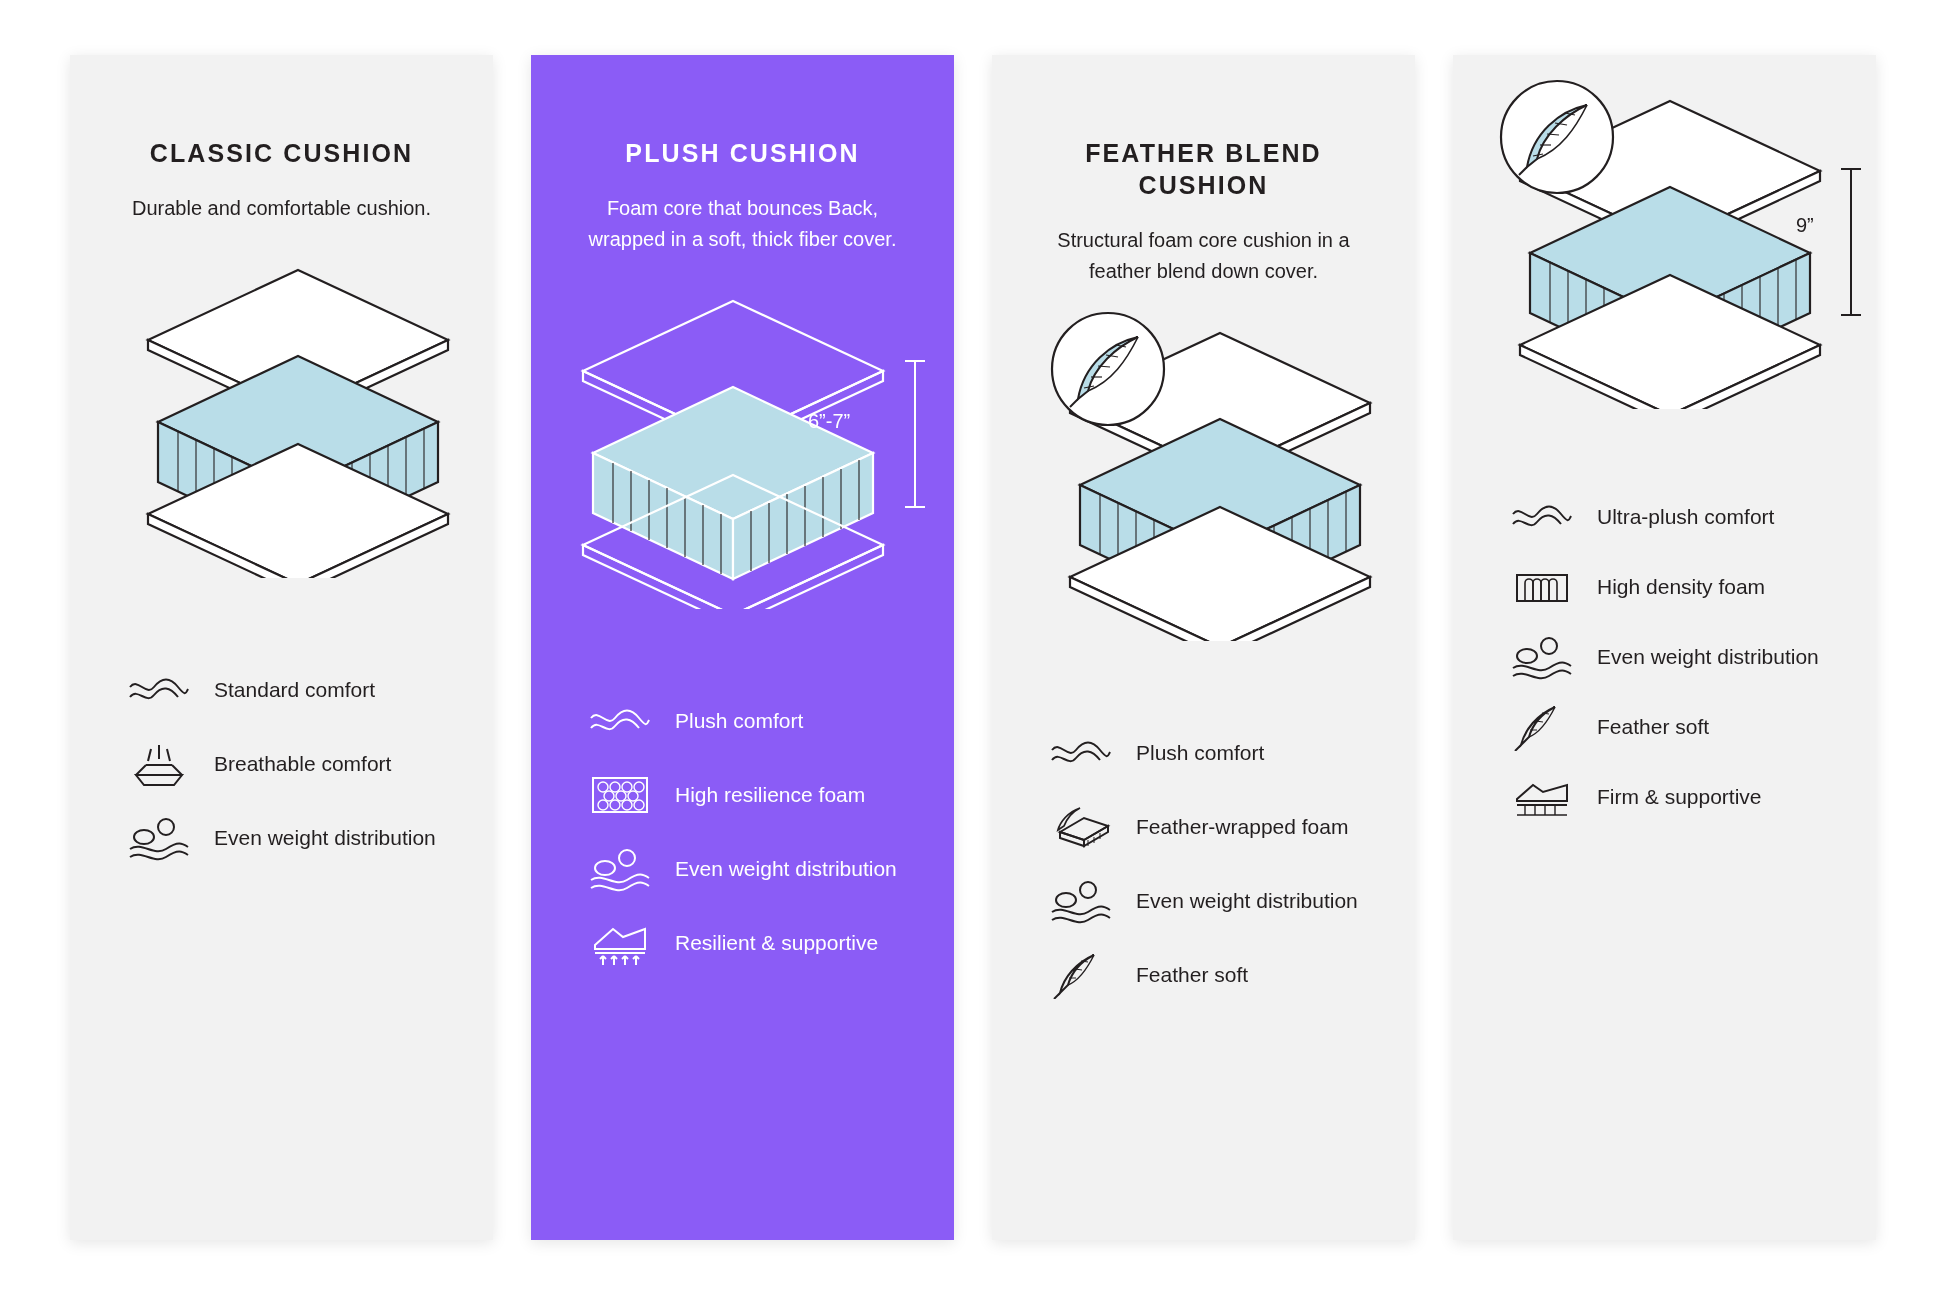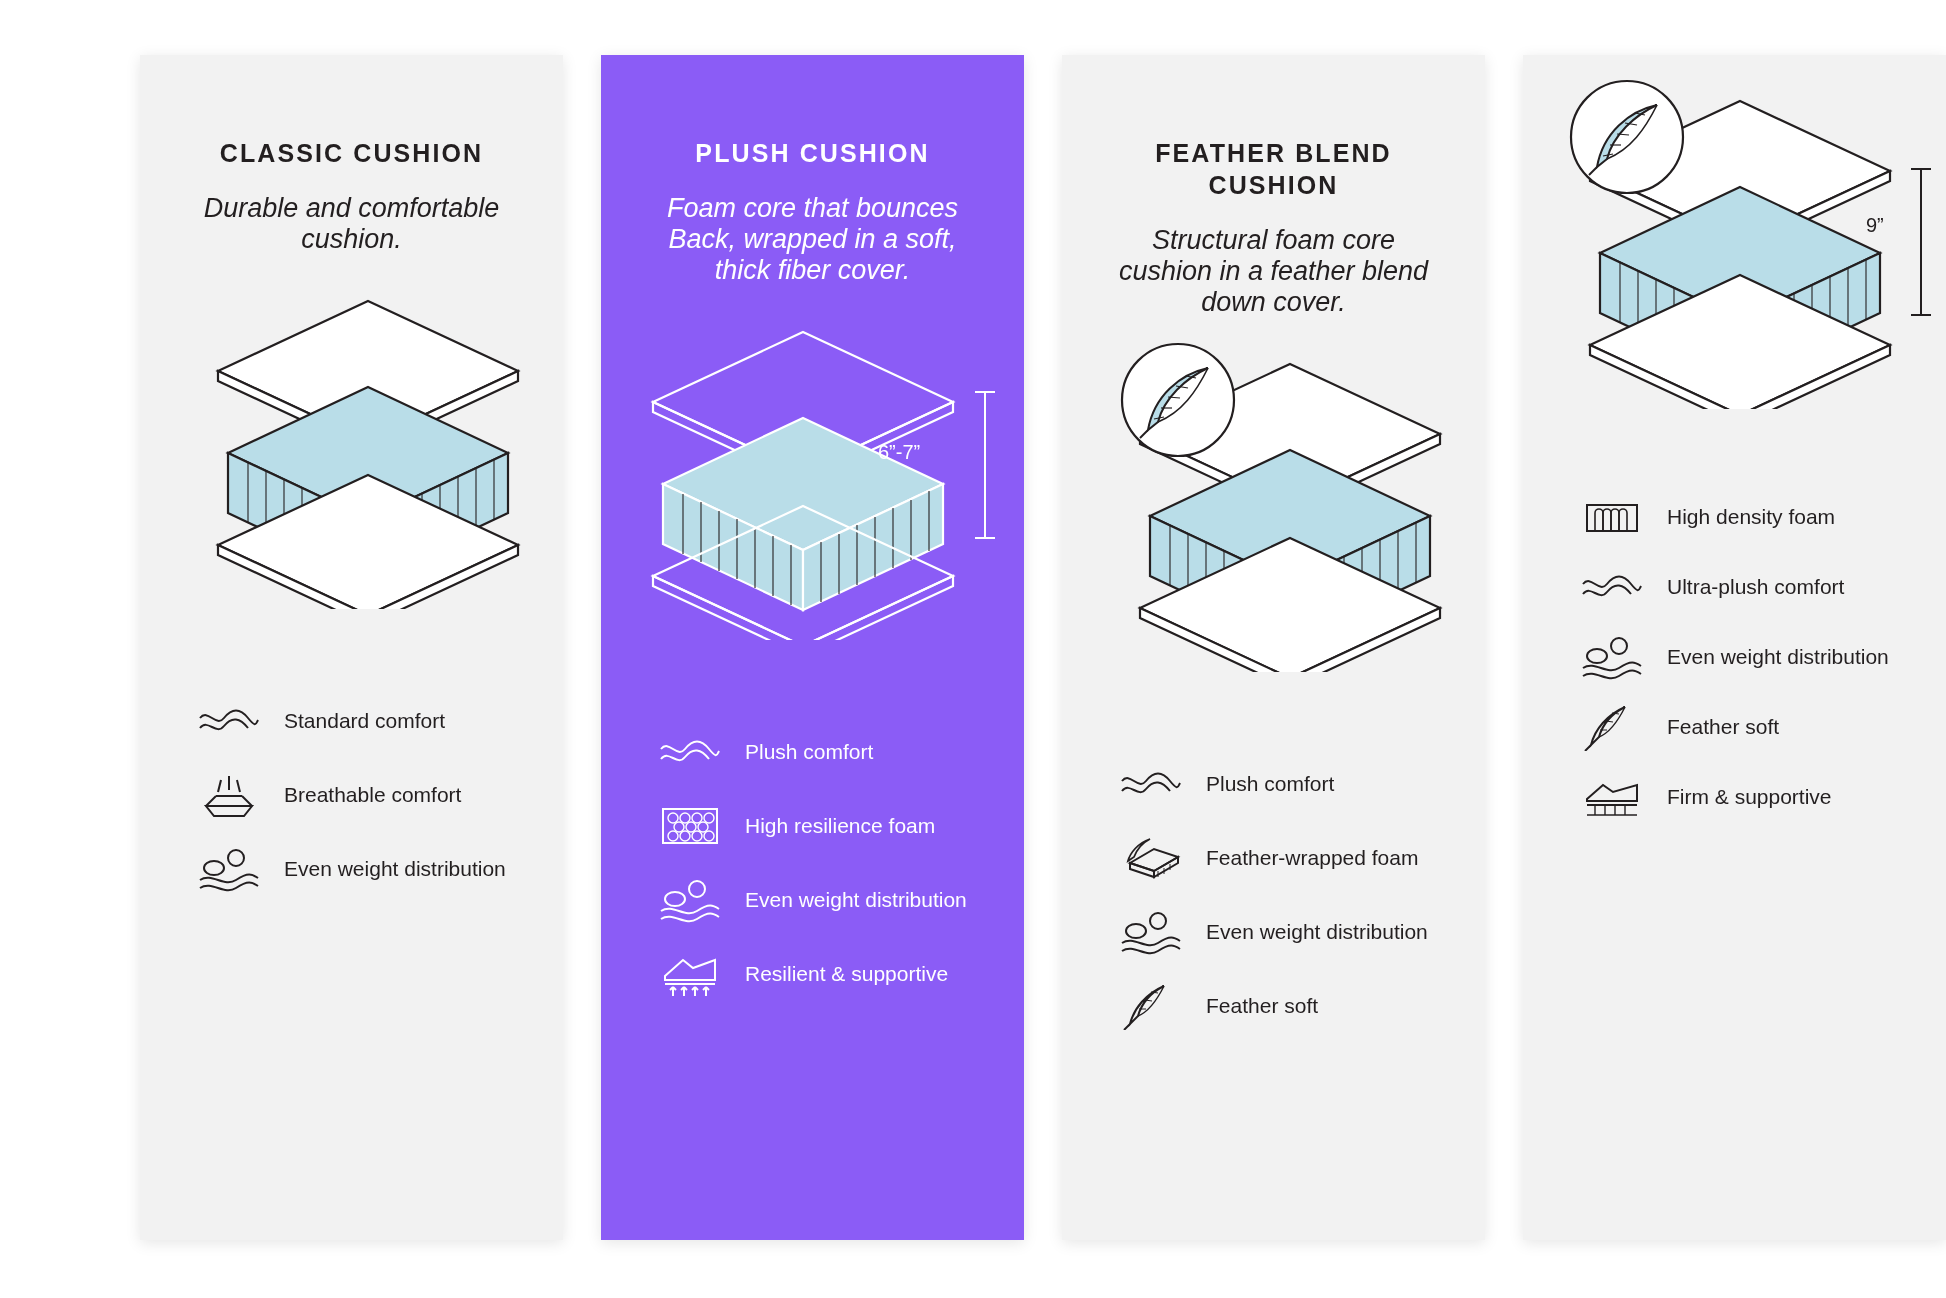--- a/index.html
+++ b/index.html
@@ -13,21 +13,21 @@
     font-family: "Liberation Sans", sans-serif;
     overflow: hidden;
   }
   .board {
     position: relative;
     width: 1946px;
     height: 1298px;
     background: #ffffff;
     display: flex;
     align-items: flex-start;
-    justify-content: flex-end;
+    justify-content: center;
     gap: 38px;
     padding-top: 55px;
     box-sizing: border-box;
   }
   .card {
     width: 423px;
     height: 1185px;
     background: #f2f2f2;
     box-shadow: 0 3px 14px rgba(0,0,0,0.10);
     position: relative;
@@ -44,25 +44,24 @@
     font-size: 25px;
     font-weight: bold;
     letter-spacing: 2.1px;
     line-height: 32px;
     margin: 0;
     padding: 82px 30px 0 30px;
     text-transform: uppercase;
   }
   .card-desc {
     text-align: center;
-    font-size: 27px;
+    font-size: 20px;
     line-height: 31px;
     margin: 0;
     padding: 24px 42px 0 42px;
-    font-style: italic;
   }
   .art {
     position: relative;
     height: 400px;
     margin-top: 24px;
     padding-left: 32px;
   }
   .art svg { display: block; margin: 0 auto; }
 
   .features {
@@ -454,40 +453,40 @@
           <line x1="356" y1="90" x2="376" y2="90" stroke="#231f20" stroke-width="2"></line>
           <line x1="356" y1="236" x2="376" y2="236" stroke="#231f20" stroke-width="2"></line>
         </g>
       </svg>
       <div style="position:absolute; left:343px; top:135px; color:#231f20;" class="dim-label">9”</div>
     </div>
 
     <div class="features" style="margin-top:14px;">
       <div class="feature" style="margin-bottom:22px;">
         <span class="ficon">
+          <svg width="62" height="30" viewBox="0 0 62 30">
+              <path d="M2 12 C10 2, 18 22, 26 12 S42 2, 50 12 58 18, 60 14" fill="none" stroke="#231f20" stroke-width="2"></path>
+              <path d="M2 22 C10 12, 18 30, 26 20 S42 12, 50 22" fill="none" stroke="#231f20" stroke-width="2"></path>
+            </svg>
+        </span>
+        <span class="flabel">Ultra-plush comfort</span>
+      </div>
+      <div class="feature" style="margin-bottom:22px;">
+        <span class="ficon">
           <svg width="62" height="40" viewBox="0 0 62 40">
             <rect x="6" y="8" width="50" height="26" fill="none" stroke="#231f20" stroke-width="2"></rect>
             <g fill="none" stroke="#231f20" stroke-width="1.6">
               <path d="M14 34 L14 16 a4 4 0 0 1 8 0 L22 34"></path>
               <path d="M22 34 L22 16 a4 4 0 0 1 8 0 L30 34"></path>
               <path d="M30 34 L30 16 a4 4 0 0 1 8 0 L38 34"></path>
               <path d="M38 34 L38 16 a4 4 0 0 1 8 0 L46 34"></path>
             </g>
           </svg>
         </span>
         <span class="flabel">High density foam</span>
-      </div>
-      <div class="feature" style="margin-bottom:22px;">
-        <span class="ficon">
-          <svg width="62" height="30" viewBox="0 0 62 30">
-              <path d="M2 12 C10 2, 18 22, 26 12 S42 2, 50 12 58 18, 60 14" fill="none" stroke="#231f20" stroke-width="2"></path>
-              <path d="M2 22 C10 12, 18 30, 26 20 S42 12, 50 22" fill="none" stroke="#231f20" stroke-width="2"></path>
-            </svg>
-        </span>
-        <span class="flabel">Ultra-plush comfort</span>
       </div>
       <div class="feature" style="margin-bottom:22px;">
         <span class="ficon">
           <svg width="62" height="46" viewBox="0 0 62 46">
               <circle cx="38" cy="12" r="8" fill="none" stroke="#231f20" stroke-width="2"></circle>
               <ellipse cx="16" cy="22" rx="10" ry="7" fill="none" stroke="#231f20" stroke-width="2"></ellipse>
               <path d="M2 34 C14 26, 26 42, 38 34 S54 28, 60 32" fill="none" stroke="#231f20" stroke-width="2"></path>
               <path d="M2 42 C14 34, 26 50, 38 42 S54 36, 60 40" fill="none" stroke="#231f20" stroke-width="2"></path>
             </svg>
         </span>

